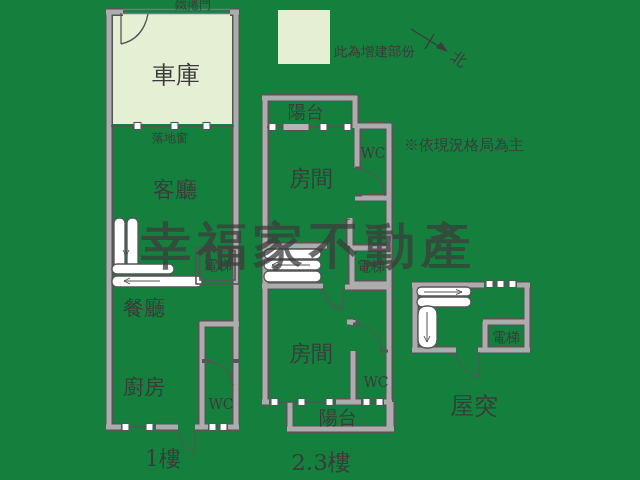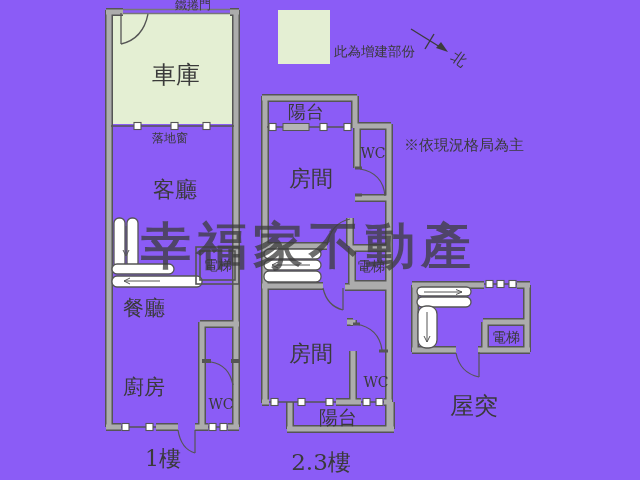--- a/index.html
+++ b/index.html
@@ -1,16 +1,16 @@
 <!DOCTYPE html>
 <html><head>
 <meta charset="utf-8">
 <style>
   html,body{margin:0;padding:0;background:#ffffff;}
-  .stage{position:relative;width:640px;height:480px;background:#8b5cf6;overflow:hidden;
+  .stage{position:relative;width:640px;height:480px;background:#15803d;overflow:hidden;
          font-family:"DejaVu Serif","Liberation Serif",serif;}
   svg{display:block;}
   text{font-family:"DejaVu Serif","Liberation Serif",serif;fill:#3c3c3c;}
   .roomlabel{fill:#3a3a3a;}
   .smalllabel{fill:#3a3a3a;}
 </style>
 </head>
 <body>
 
 <div class="stage">

